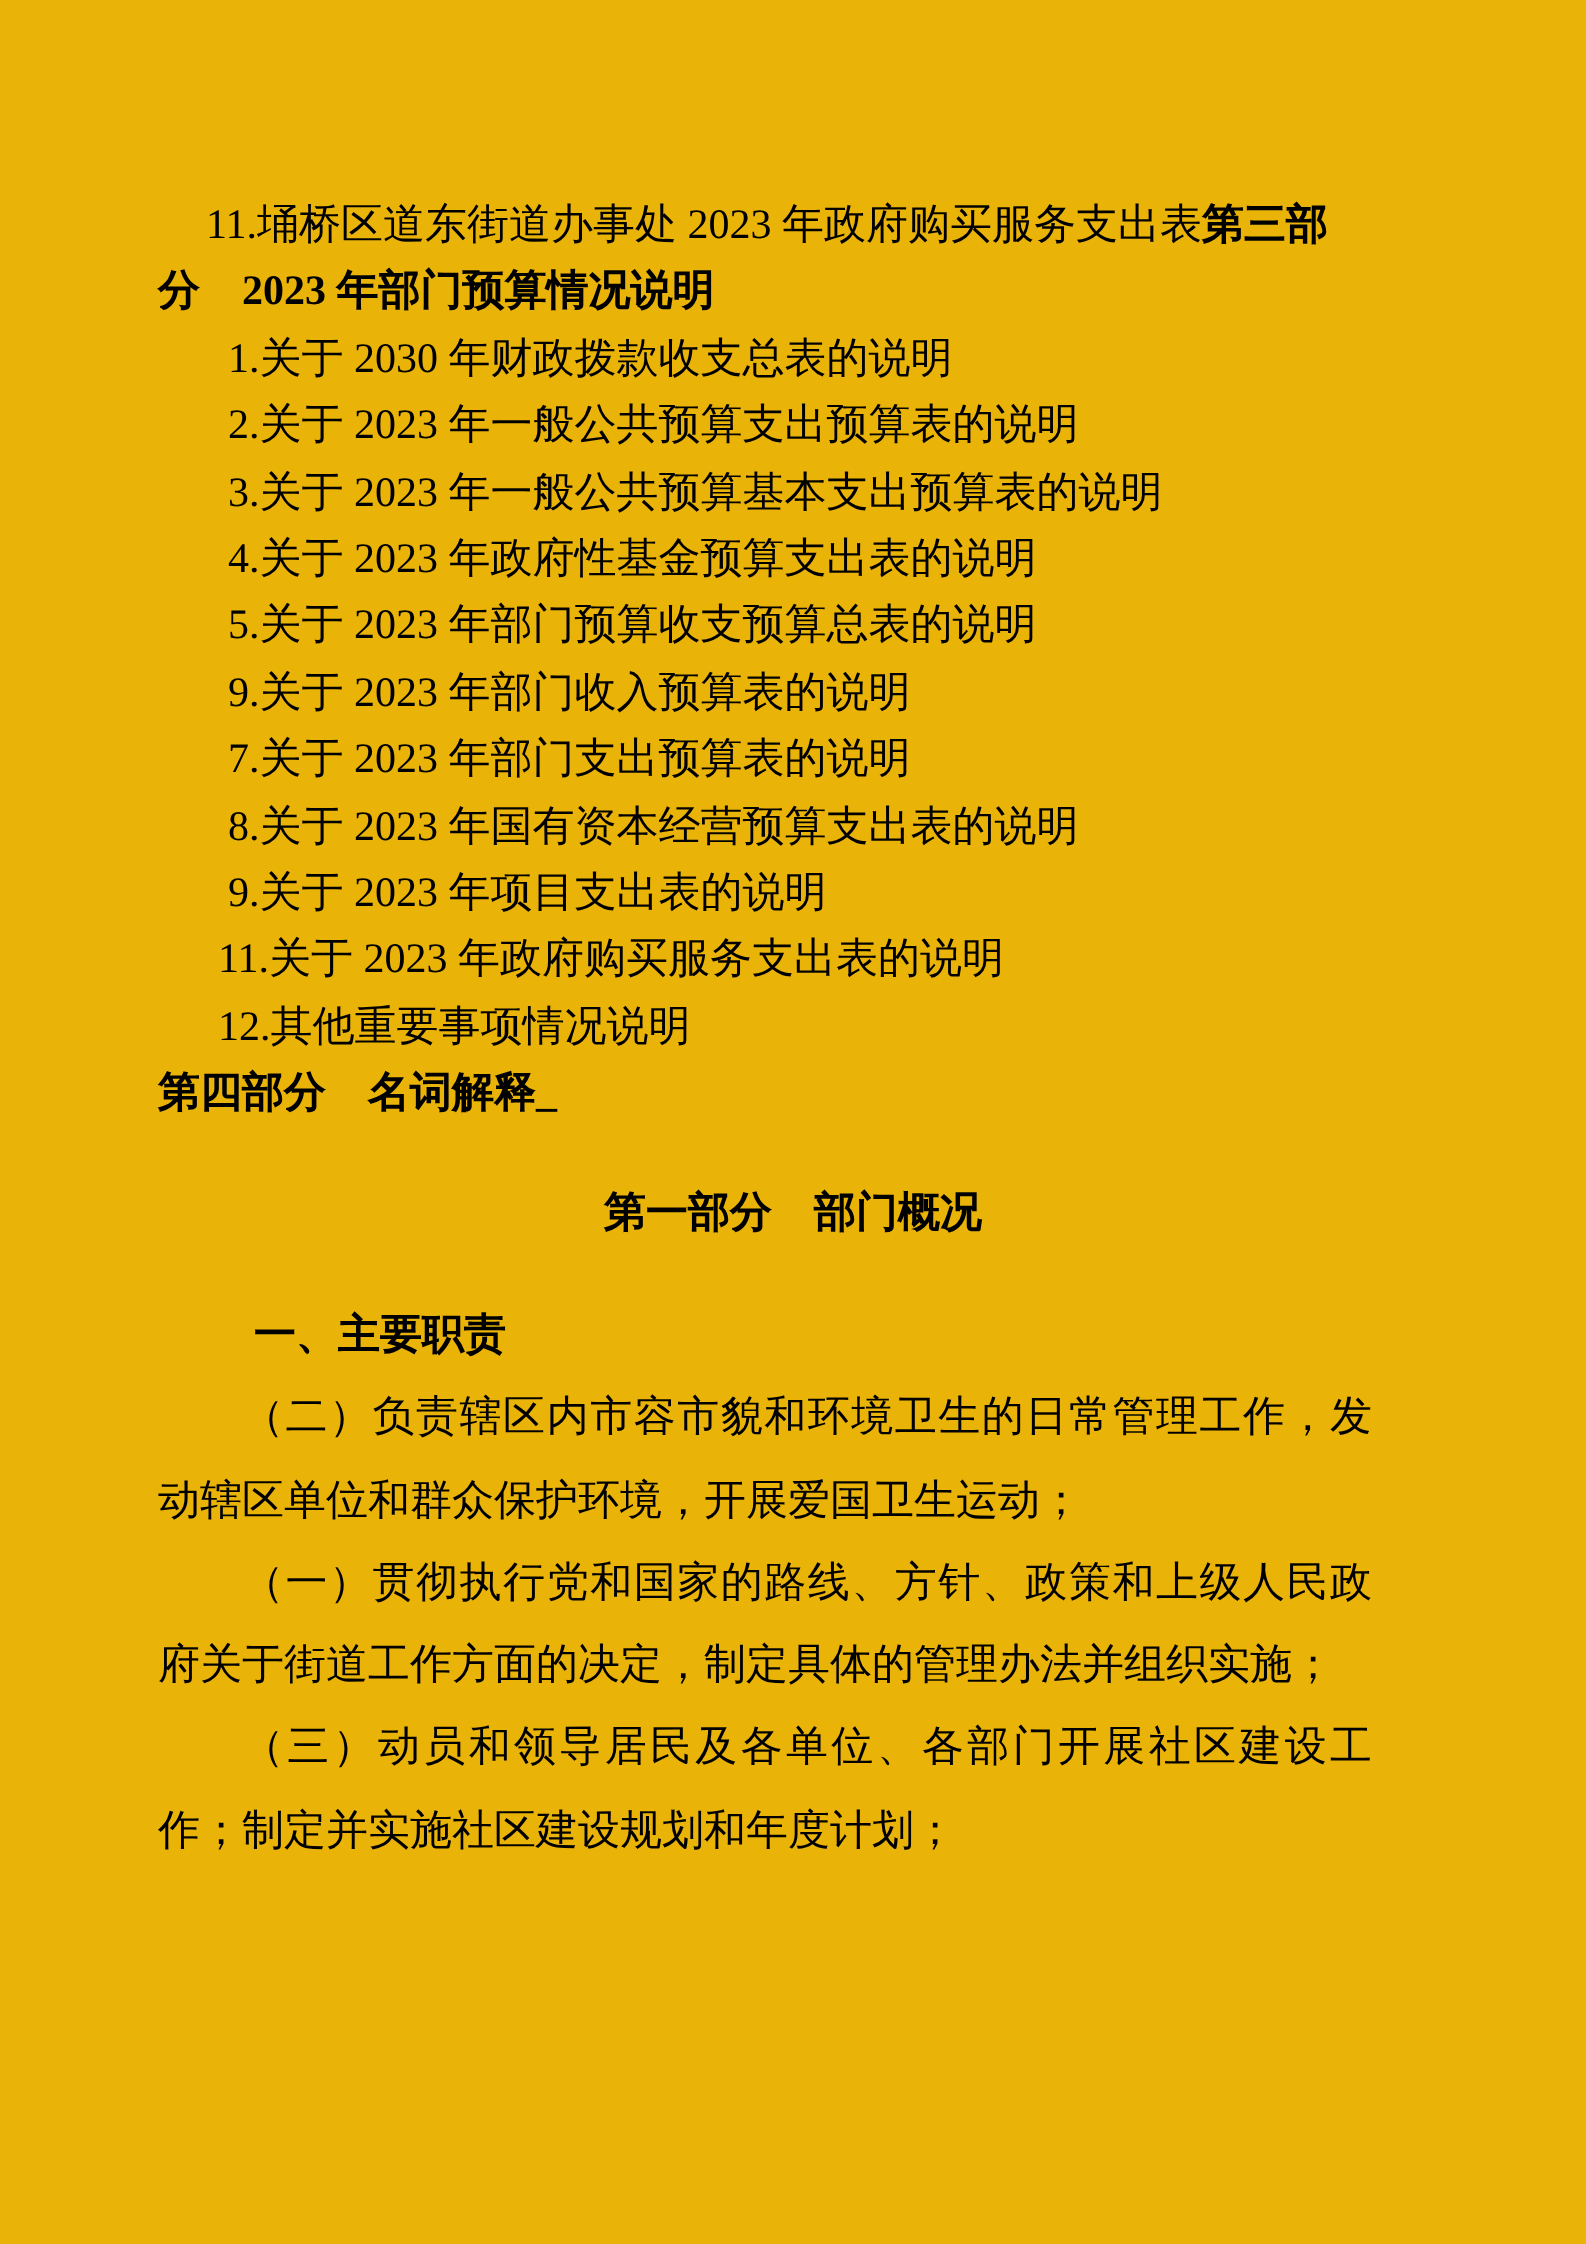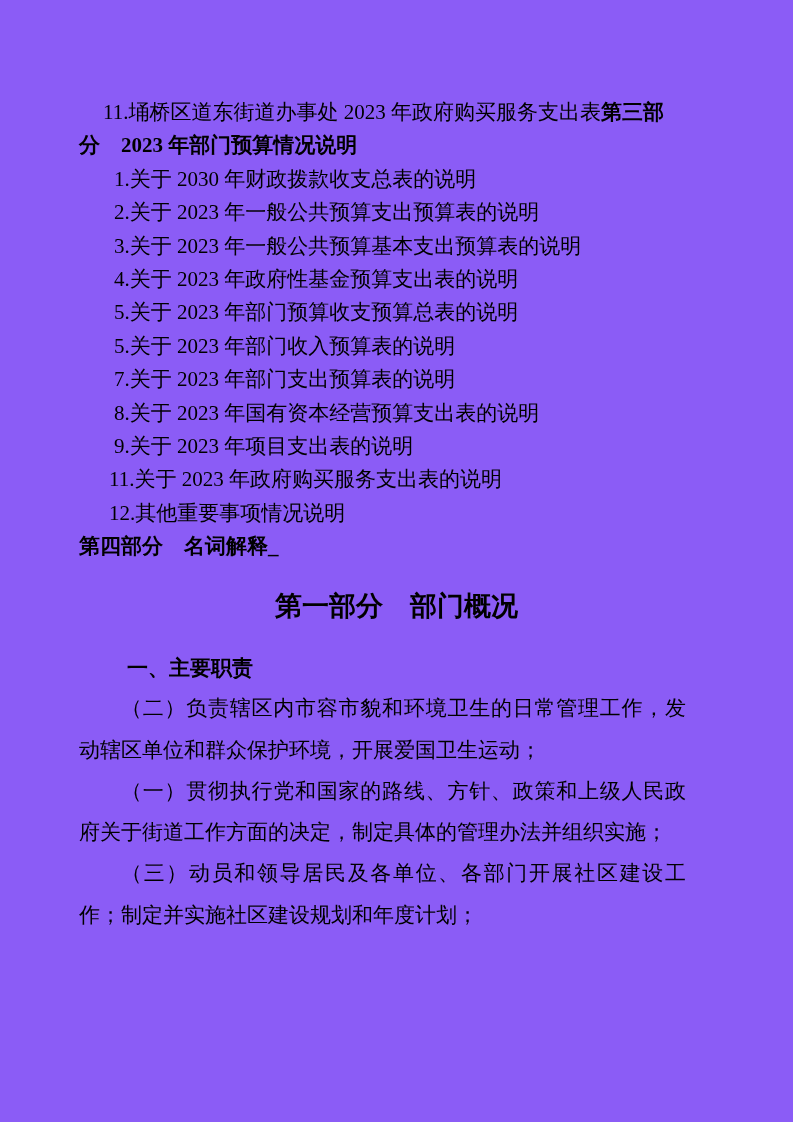--- a/index.html
+++ b/index.html
@@ -2,37 +2,37 @@
 <html lang="zh"><head>
 <meta charset="utf-8">
 <style>
   html,body{margin:0;padding:0;}
   body{
     width:793px;height:1122px;
     background:#ffffff;color:#000000;
     font-family:"Liberation Serif","DejaVu Serif",serif;
     position:relative;overflow:hidden;
   }
-  .page{position:absolute;inset:0;background:#8b5cf6;}
+  .page{position:absolute;inset:0;background:#eab308;}
   
   .toc{
     position:absolute;left:79px;top:96px;width:612px;
     font-size:21px;line-height:33.4px;
   }
   .toc-line{white-space:nowrap;}
   .bold{font-weight:bold;}
   .ind24{text-indent:24px;}
   .ind30{text-indent:30px;}
   .ind35{text-indent:35px;}
   
   .part1-heading{
     position:absolute;left:0;top:591px;width:793px;
     text-align:center;
     font-family:Liberation Serif, serif;
-    font-weight:bold;font-size:27px;line-height:30px;
+    font-weight:bold;font-size:21px;line-height:30px;
   }
   
   .main{
     position:absolute;left:79px;top:647px;width:607px;
     font-size:21px;line-height:41.3px;
   }
   .duties-heading{
     font-family:"Liberation Sans","DejaVu Sans",sans-serif;
     font-weight:bold;font-size:21px;text-indent:48px;
   }
@@ -46,21 +46,21 @@
 <div class="page">
 
   <div class="toc">
     <div class="toc-line ind24"><span>11.埇桥区道东街道办事处 2023 年政府购买服务支出表</span><span class="bold">第三部</span></div>
     <div class="toc-line bold">分　2023 年部门预算情况说明</div>
     <div class="toc-line ind35">1.关于 2030 年财政拨款收支总表的说明</div>
     <div class="toc-line ind35">2.关于 2023 年一般公共预算支出预算表的说明</div>
     <div class="toc-line ind35">3.关于 2023 年一般公共预算基本支出预算表的说明</div>
     <div class="toc-line ind35">4.关于 2023 年政府性基金预算支出表的说明</div>
     <div class="toc-line ind35">5.关于 2023 年部门预算收支预算总表的说明</div>
-    <div class="toc-line ind35">5.关于 2023 年部门收入预算表的说明</div>
+    <div class="toc-line ind35">9.关于 2023 年部门收入预算表的说明</div>
     <div class="toc-line ind35">7.关于 2023 年部门支出预算表的说明</div>
     <div class="toc-line ind35">8.关于 2023 年国有资本经营预算支出表的说明</div>
     <div class="toc-line ind35">9.关于 2023 年项目支出表的说明</div>
     <div class="toc-line ind30">11.关于 2023 年政府购买服务支出表的说明</div>
     <div class="toc-line ind30">12.其他重要事项情况说明</div>
     <div class="toc-line bold">第四部分　名词解释_</div>
   </div>
 
   <div class="part1-heading">第一部分　部门概况</div>
 

